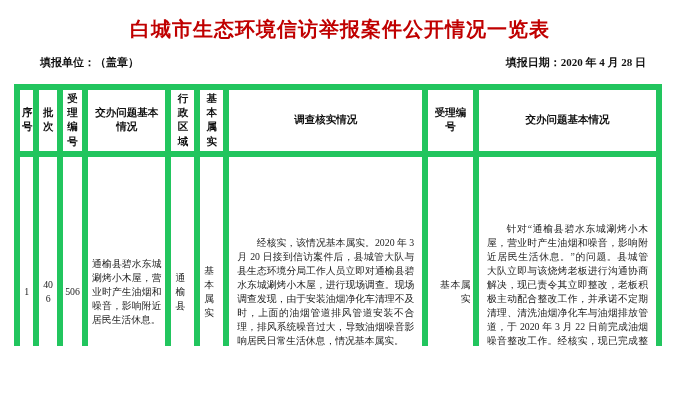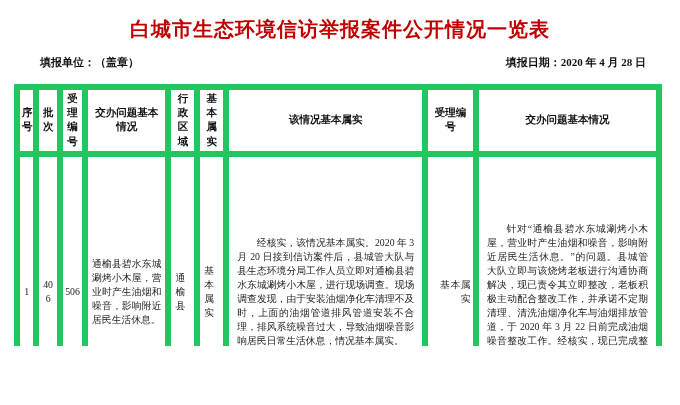--- a/index.html
+++ b/index.html
@@ -110,21 +110,21 @@
       <col style="width:28.5%">
     </colgroup>
     <thead>
       <tr>
         <th>序号</th>
         <th>批次</th>
         <th>受理编号</th>
         <th>交办问题基本情况</th>
         <th>行政区域</th>
         <th>基本属实</th>
-        <th>该情况基本属实</th>
+        <th>调查核实情况</th>
         <th>受理编号</th>
         <th>交办问题基本情况</th>
       </tr>
     </thead>
     <tbody>
       <tr class="data-row">
         <td class="center-cell">1</td>
         <td class="center-cell">406</td>
         <td class="center-cell">506</td>
         <td class="narrow-text">通榆县碧水东城涮烤小木屋，营业时产生油烟和噪音，影响附近居民生活休息。</td>

